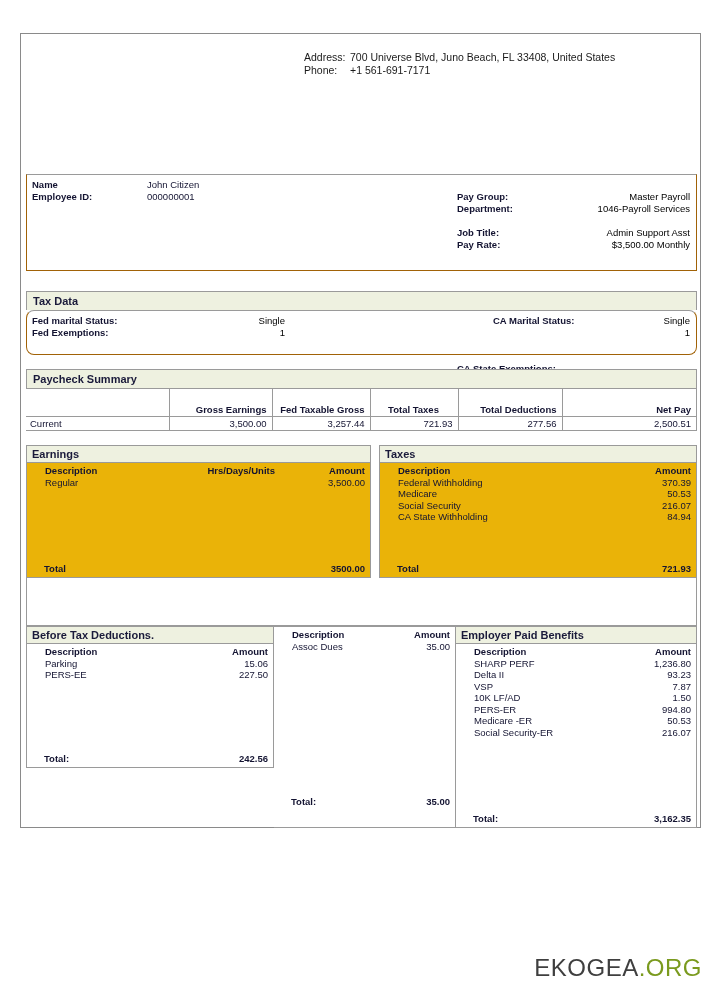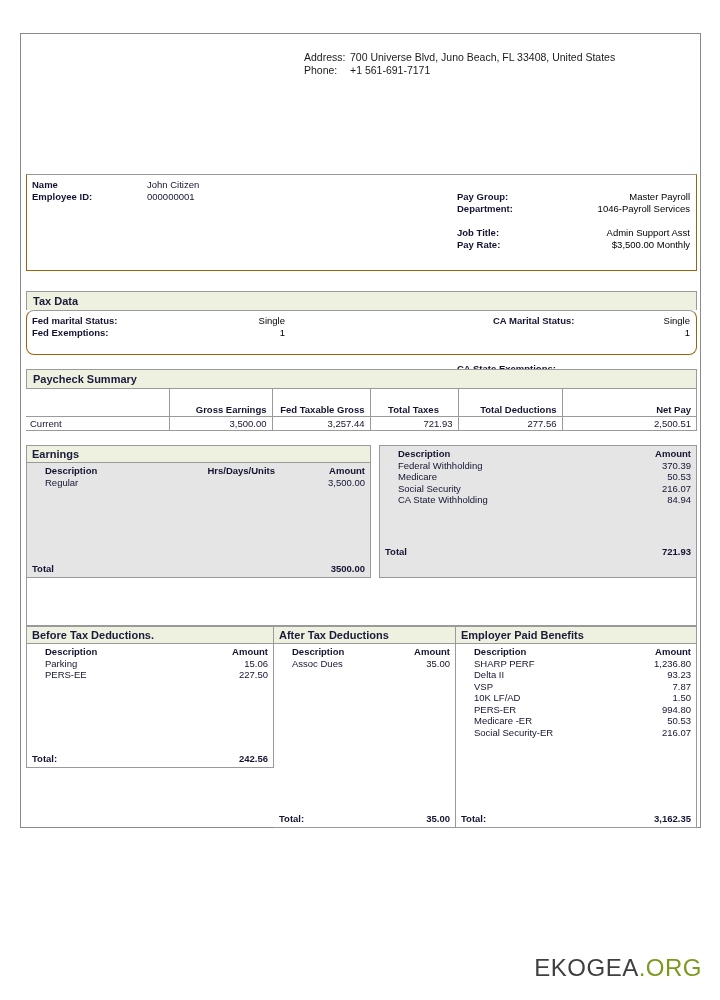--- a/index.html
+++ b/index.html
@@ -131,21 +131,21 @@
     line-height: 11.5px;
   }
   table.sum th.blank { border-left: none; }
   table.sum td { text-align: right; height: 14px; }
   table.sum td.lbl { text-align: left; border-left: none; }
 
   
   .panel {
     position: absolute;
     border: 1px solid #9a9a9a;
-    background: #e5e5e5;
+    background: #eab308;
   }
   .panel-hd {
     background: #eef1e0;
     border-bottom: 1px solid #9a9a9a;
     font-size: 11px;
     font-weight: bold;
     color: #1a1a3a;
     padding: 2px 5px;
     height: 17px;
     line-height: 13px;
@@ -165,21 +165,21 @@
   .prow.hdr { font-weight: bold; }
   .ptot {
     position: absolute;
     left: 0; right: 0; bottom: 3px;
     font-size: 9.5px;
     font-weight: bold;
     color: #141432;
     padding: 0 5px;
     height: 12px;
   }
-  .ptot .d { position: absolute; left: 5px; }
+  .ptot .d { position: absolute; left: 17px; }
   .ptot .a { position: absolute; right: 5px; }
   .prow.wrap2 { height: 23px; }
 
   
   .spacer {
     position: absolute;
     left: 5px; width: 671px;
     border: 1px solid #9a9a9a;
     border-top: none;
     background: #ffffff;
@@ -320,20 +320,21 @@
           <span class="a">3,500.00</span>
         </div>
         <div class="ptot">
           <span class="d">Total</span>
           <span class="a">3500.00</span>
         </div>
       </div>
     </div>
 
     <div class="panel" style="left:358px; top:411px; width:318px; height:133px;">
+      <div class="panel-hd">Taxes</div>
       <div class="panel-body">
         <div class="prow hdr" style="margin-top:2px;">
           <span class="d">Description</span>
           <span class="a">Amount</span>
         </div>
         <div class="prow">
           <span class="d">Federal Withholding</span>
           <span class="a">370.39</span>
         </div>
         <div class="prow">
@@ -375,21 +376,20 @@
             <span class="a">227.50</span>
           </div>
           <div class="ptot">
             <span class="d">Total:</span>
             <span class="a">242.56</span>
           </div>
         </div>
       </div>
 
       <div class="bcol" style="width:182px; height:202px;">
-        <div class="panel-hd">After Tax Deductions</div>
         <div class="panel-body">
           <div class="prow hdr" style="margin-top:2px;">
             <span class="d">Description</span>
             <span class="a">Amount</span>
           </div>
           <div class="prow">
             <span class="d">Assoc Dues</span>
             <span class="a">35.00</span>
           </div>
           <div class="ptot">

